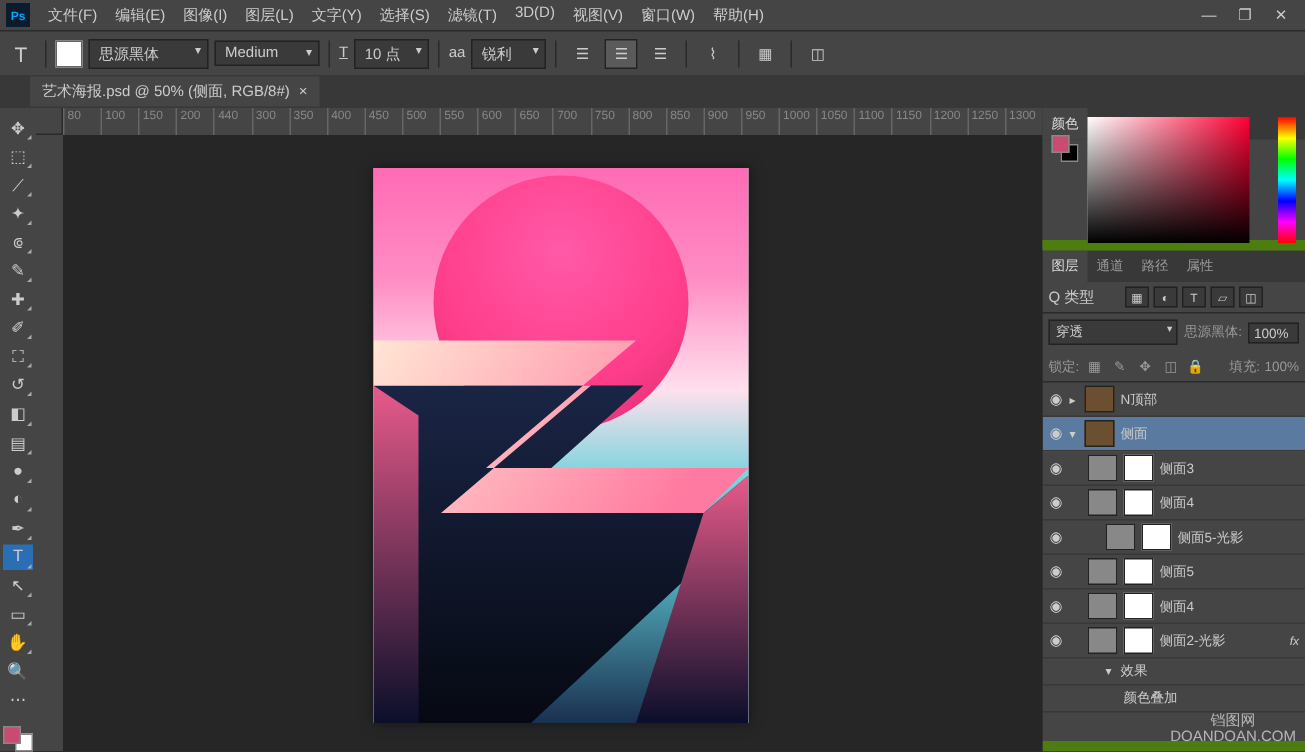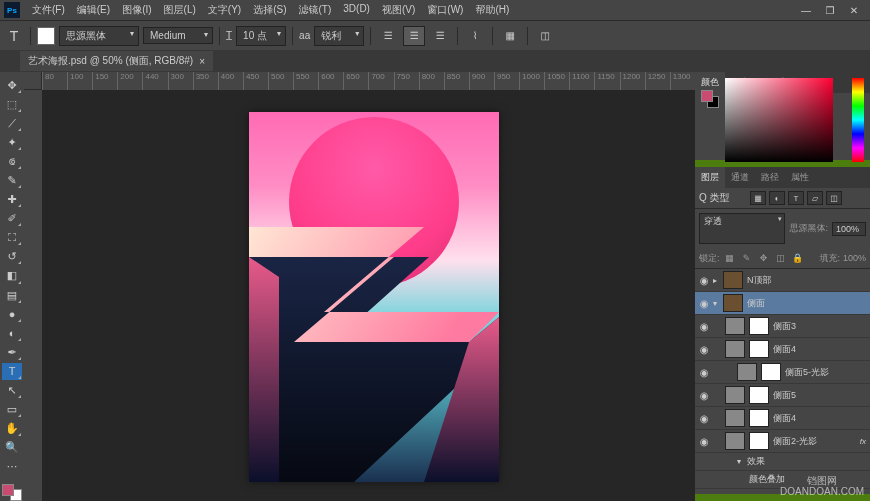--- a/index.html
+++ b/index.html
@@ -46,21 +46,21 @@
 .panel-tabs .ptab.active { background: #454545; color: #ddd; }
 .color-panel { height: 95px; position: relative; }
 .color-swatch { position: absolute; left: 6px; top: 18px; width: 18px; height: 18px; }
 .color-swatch .cfg { width: 12px; height: 12px; background: #c94b72; border: 1px solid #888; position: absolute; top: 0; left: 0; z-index: 2; }
 .color-swatch .cbg { width: 12px; height: 12px; background: #000; border: 1px solid #888; position: absolute; bottom: 0; right: 0; }
 .color-picker { position: absolute; left: 30px; top: 6px; width: 108px; height: 84px; background: linear-gradient(to bottom, rgba(0,0,0,0), #000), linear-gradient(to right, #fff, #ff0033); }
 .hue-strip { position: absolute; right: 6px; top: 6px; width: 12px; height: 84px; background: linear-gradient(180deg, red, yellow, lime, cyan, blue, magenta, red); }
 .layers-panel { flex: 1; display: flex; flex-direction: column; overflow: hidden; }
 .layers-opts { padding: 4px; display: flex; flex-direction: column; gap: 3px; font-size: 9px; }
 .layers-opts .row { display: flex; align-items: center; gap: 4px; }
-.layers-opts .drop2 { background: #3a3a3a; border: 1px solid #222; padding: 1px 14px 15px 4px; position: relative; flex: 1; }
+.layers-opts .drop2 { background: #3a3a3a; border: 1px solid #222; padding: 1px 14px 1px 4px; position: relative; flex: 1; }
 .layers-opts .drop2::after { content: '▾'; position: absolute; right: 3px; top: 1px; font-size: 7px; }
 .layers-opts .lbl { color: #999; }
 .layers-opts .pct { background: #3a3a3a; border: 1px solid #222; padding: 1px 3px; width: 34px; }
 .lock-row { display: flex; align-items: center; gap: 3px; padding: 3px 4px; font-size: 9px; color: #999; border-bottom: 1px solid #2a2a2a; }
 .lock-row .lico { width: 14px; height: 14px; display: flex; align-items: center; justify-content: center; }
 .filter-row { display: flex; align-items: center; gap: 3px; padding: 3px 4px; border-bottom: 1px solid #2a2a2a; }
 .filter-row .fico { width: 16px; height: 14px; background: #3a3a3a; border: 1px solid #222; font-size: 8px; display: flex; align-items: center; justify-content: center; }
 .layer-list { flex: 1; overflow-y: auto; font-size: 9px; }
 .layer { display: flex; align-items: center; padding: 2px 0; border-bottom: 1px solid #383838; }
 .layer.sel { background: #5a7aa0; }

